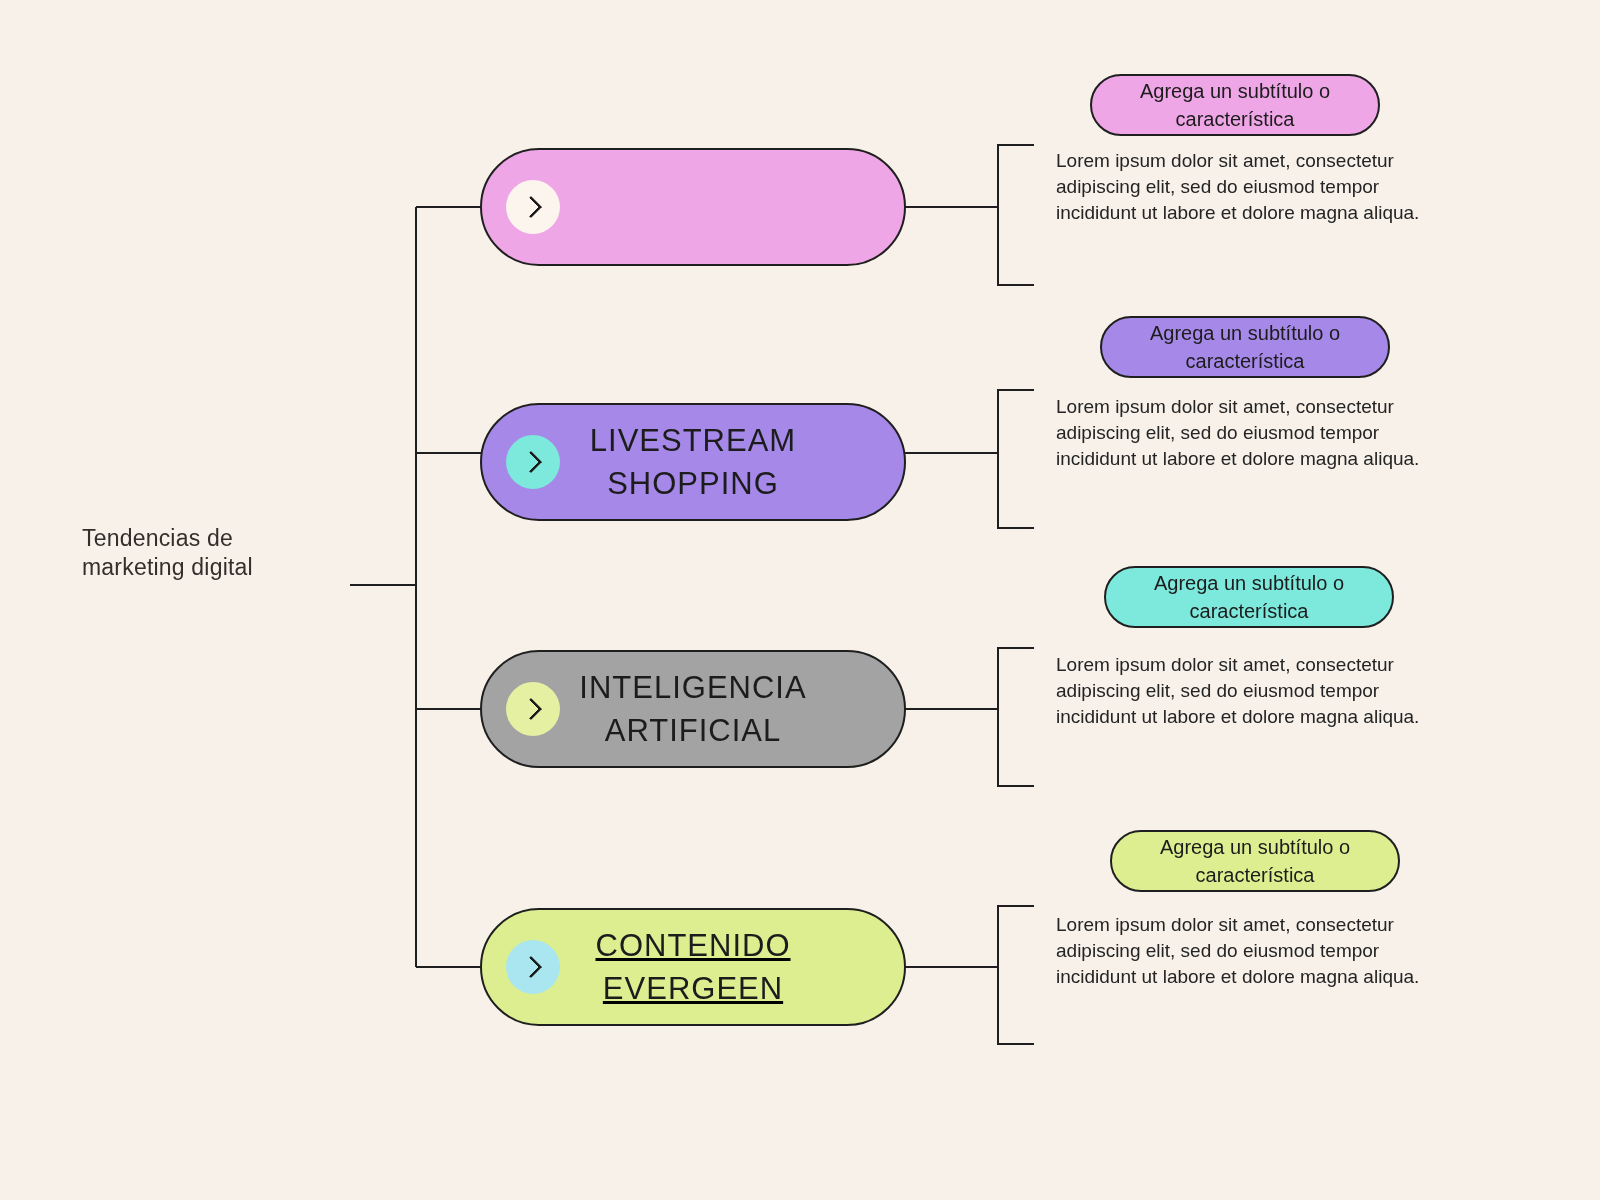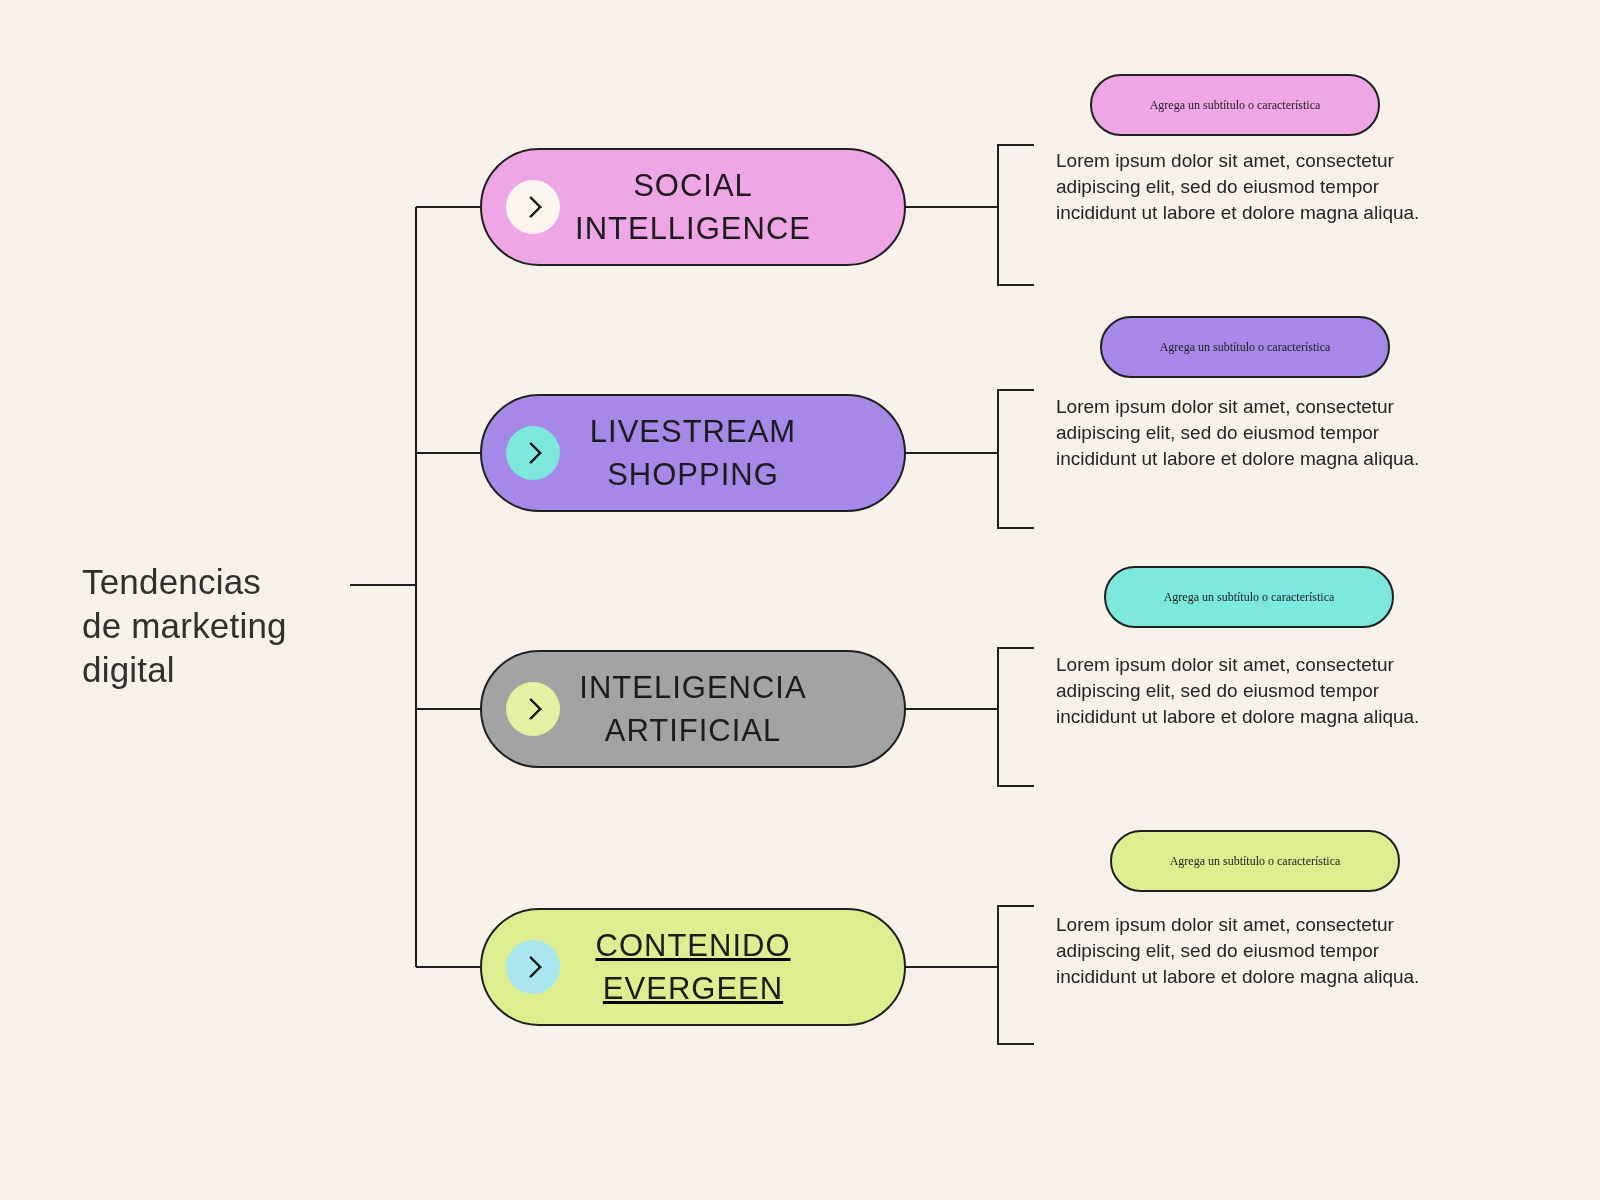--- a/index.html
+++ b/index.html
@@ -16,25 +16,24 @@
   .connectors {
     position: absolute;
     left: 0; top: 0;
   }
 
   .map-title {
     position: absolute;
     left: 82px;
     top: 524px;
     width: 215px;
-    font-size: 35px;
+    font-size: 23px;
     line-height: 1.25;
     color: #332f2c;
     letter-spacing: 0.2px;
-    margin-top: 36px;
   }
 
   .pill {
     position: absolute;
     left: 480px;
     width: 426px;
     height: 118px;
     border: 2px solid #1f1f1f;
     border-radius: 59px;
     display: flex;
@@ -81,24 +80,23 @@
     width: 290px;
     height: 62px;
     padding: 0 35px;
     box-sizing: border-box;
     border: 2px solid #1f1f1f;
     border-radius: 31px;
     display: flex;
     align-items: center;
     justify-content: center;
     text-align: center;
-    font-size: 12px;
+    font-size: 20px;
     line-height: 1.4;
     color: #1c1c1c;
-    font-family: Liberation Serif, serif;
   }
 
   .body-text {
     position: absolute;
     left: 1056px;
     width: 396px;
     font-size: 19px;
     line-height: 1.375;
     color: #242424;
   }
@@ -131,28 +129,27 @@
       <polyline points="1034,906 998,906 998,1044 1034,1044"></polyline>
     </g>
   </svg>
 
   <div class="map-title">Tendencias de marketing digital</div>
 
   <div class="pill" style="top: 148px; background-color: rgb(239, 166, 230);">
     <span class="icon-circle" style="background-color: rgb(251, 245, 238);">
       <span class="chev"></span>
     </span>
-    <span class="pill-label">SOCIAL INTELLIGENCE</span>
   </div>
   <div class="subpill" style="left: 1090px; top: 74px; background-color: rgb(239, 166, 230);">
     <span>Agrega un subtítulo o característica</span>
   </div>
   <div class="body-text" style="top:148px">Lorem ipsum dolor sit amet, consectetur adipiscing elit, sed do eiusmod tempor incididunt ut labore et dolore magna aliqua.</div>
 
-  <div class="pill" style="top: 394px; background-color: rgb(166, 136, 232);">
+  <div class="pill" style="top: 403px; background-color: rgb(166, 136, 232);">
     <span class="icon-circle" style="background-color: rgb(125, 232, 220);">
       <span class="chev"></span>
     </span>
     <span class="pill-label">LIVESTREAM SHOPPING</span>
   </div>
   <div class="subpill" style="left: 1100px; top: 316px; background-color: rgb(166, 136, 232);">
     <span>Agrega un subtítulo o característica</span>
   </div>
   <div class="body-text" style="top:394px">Lorem ipsum dolor sit amet, consectetur adipiscing elit, sed do eiusmod tempor incididunt ut labore et dolore magna aliqua.</div>
 

